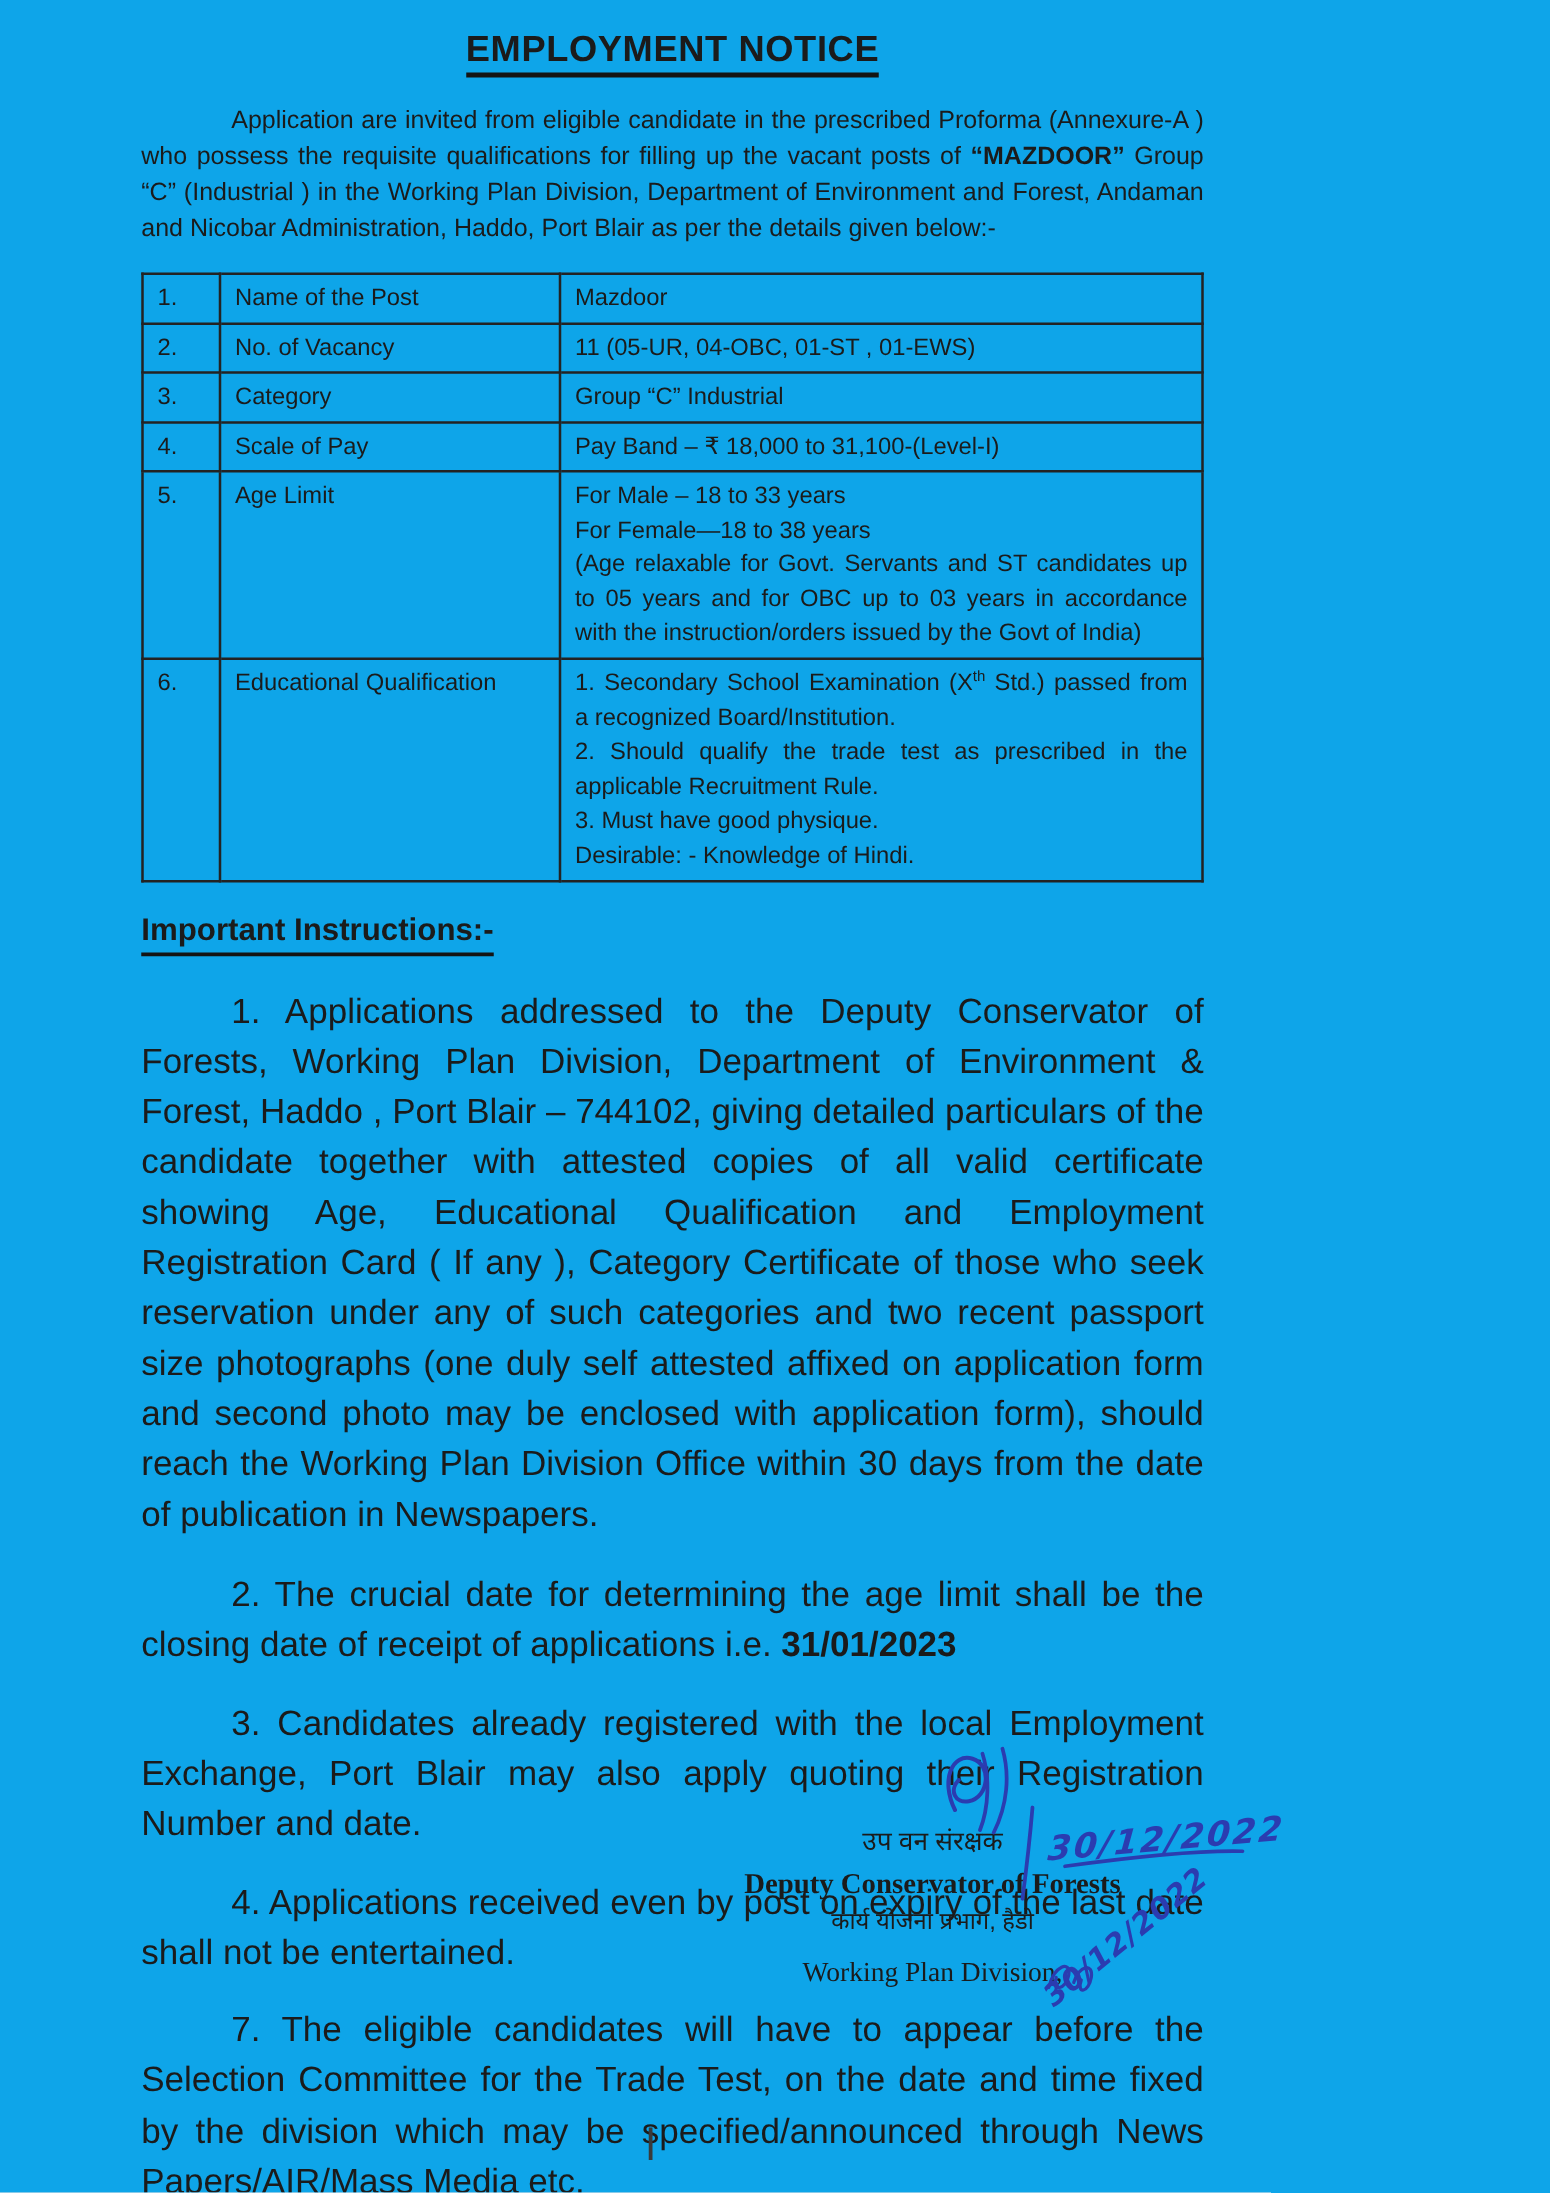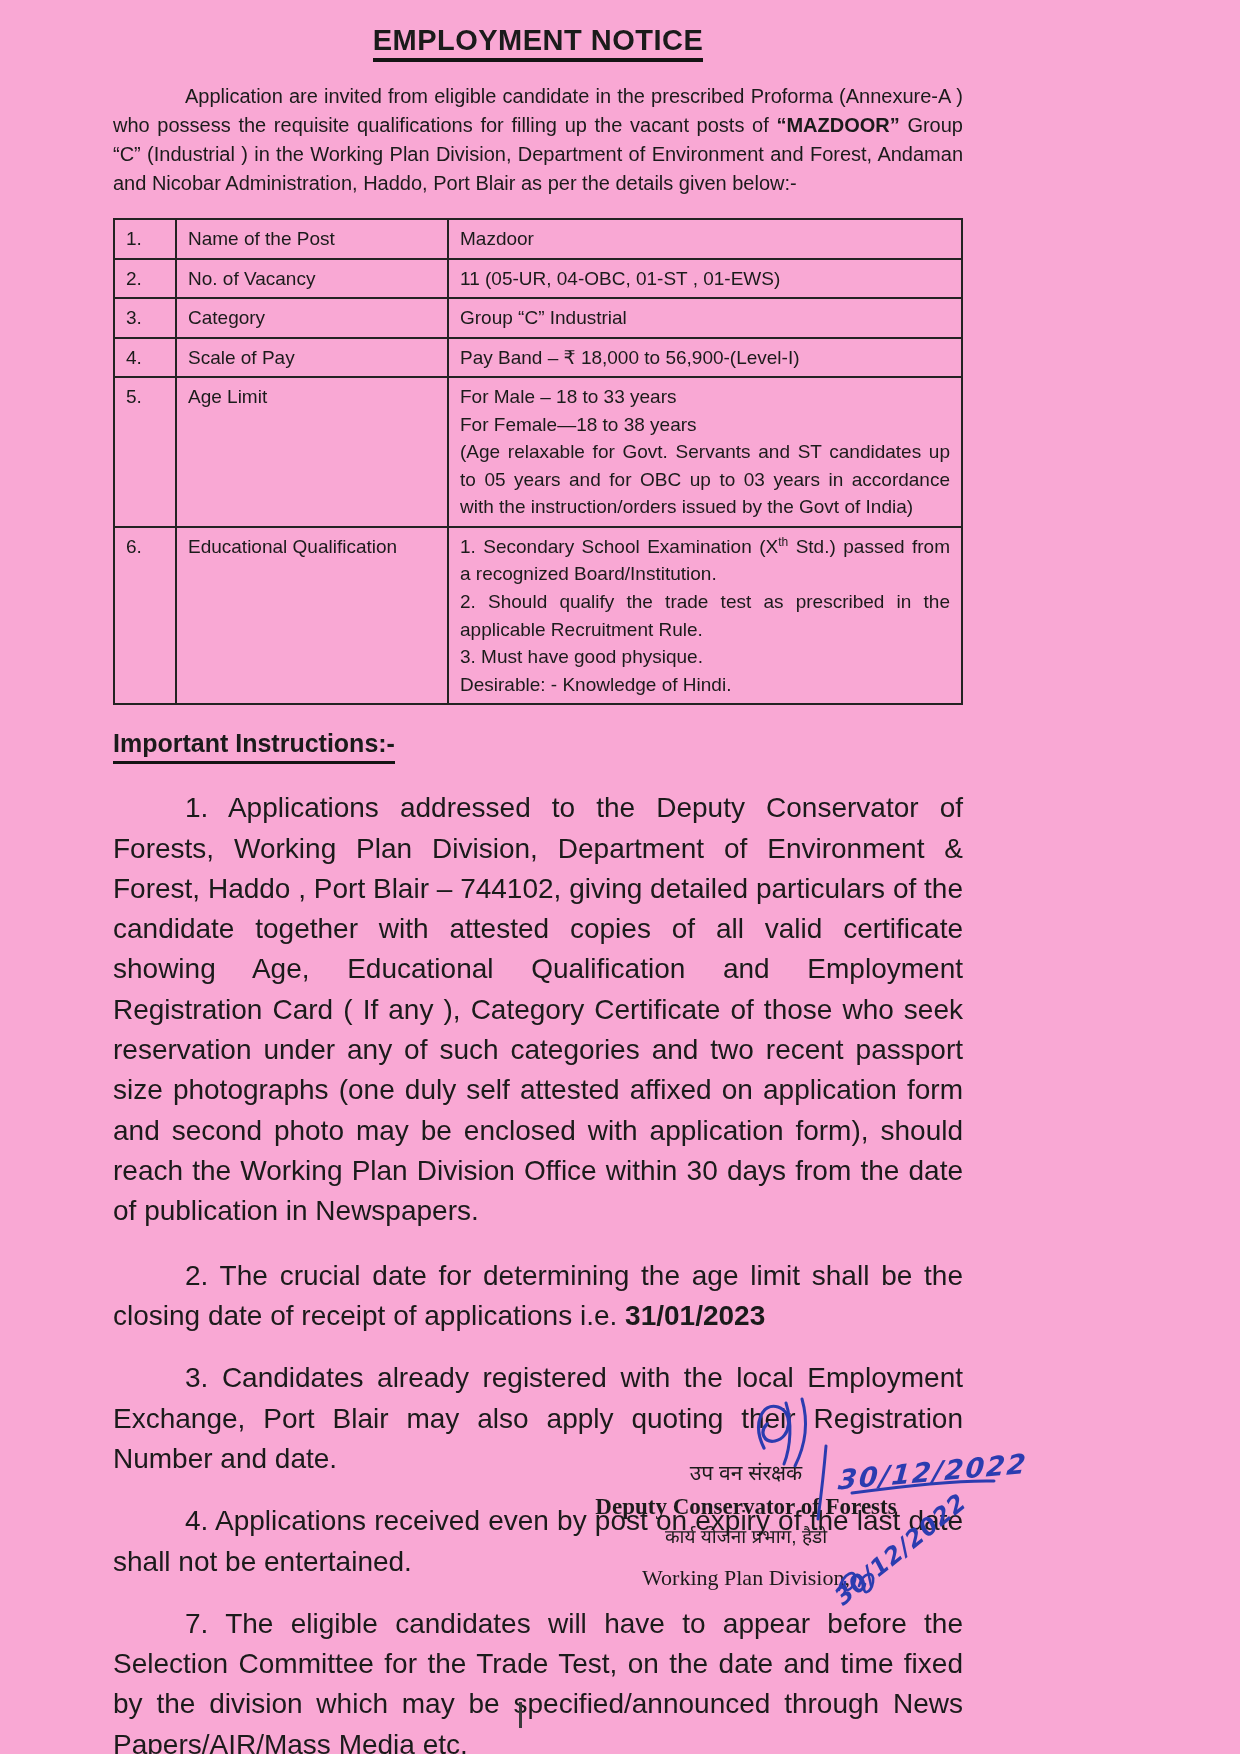--- a/index.html
+++ b/index.html
@@ -1,19 +1,19 @@
 <!DOCTYPE html>
 <html><head>
 <meta charset="utf-8">
 <style>
   html,body{margin:0;padding:0;background:#e8e8e8;}
   .page{
     position:relative;
     width:1240px;height:1754px;
-    background:#f9a8d4;
+    background:#0ea5e9;
     font-family:"Liberation Sans","DejaVu Sans",sans-serif;
     color:#1b1b1b;
     overflow:hidden;
   }
   .content{
     position:absolute;
     left:113px;top:24px;width:850px;
   }
   .title-wrap{text-align:center;margin:0 0 20px 0;}
   .title{
@@ -102,21 +102,21 @@
           <td class="c-value">11 (05-UR,  04-OBC,  01-ST ,  01-EWS)</td>
         </tr>
         <tr>
           <td class="c-num">3.</td>
           <td class="c-label">Category</td>
           <td class="c-value">Group “C” Industrial</td>
         </tr>
         <tr>
           <td class="c-num">4.</td>
           <td class="c-label">Scale of Pay</td>
-          <td class="c-value">Pay Band – ₹ 18,000 to 56,900-(Level-I)</td>
+          <td class="c-value">Pay Band – ₹ 18,000 to 31,100-(Level-I)</td>
         </tr>
         <tr>
           <td class="c-num">5.</td>
           <td class="c-label">Age Limit</td>
           <td class="c-value">
             <div>For Male – 18 to 33 years</div>
             <div>For Female—18 to 38 years</div>
             <div class="just">(Age relaxable for Govt. Servants and ST candidates up to 05 years and for OBC up to 03 years in accordance with the instruction/orders issued by the Govt of India)</div>
           </td>
         </tr>

